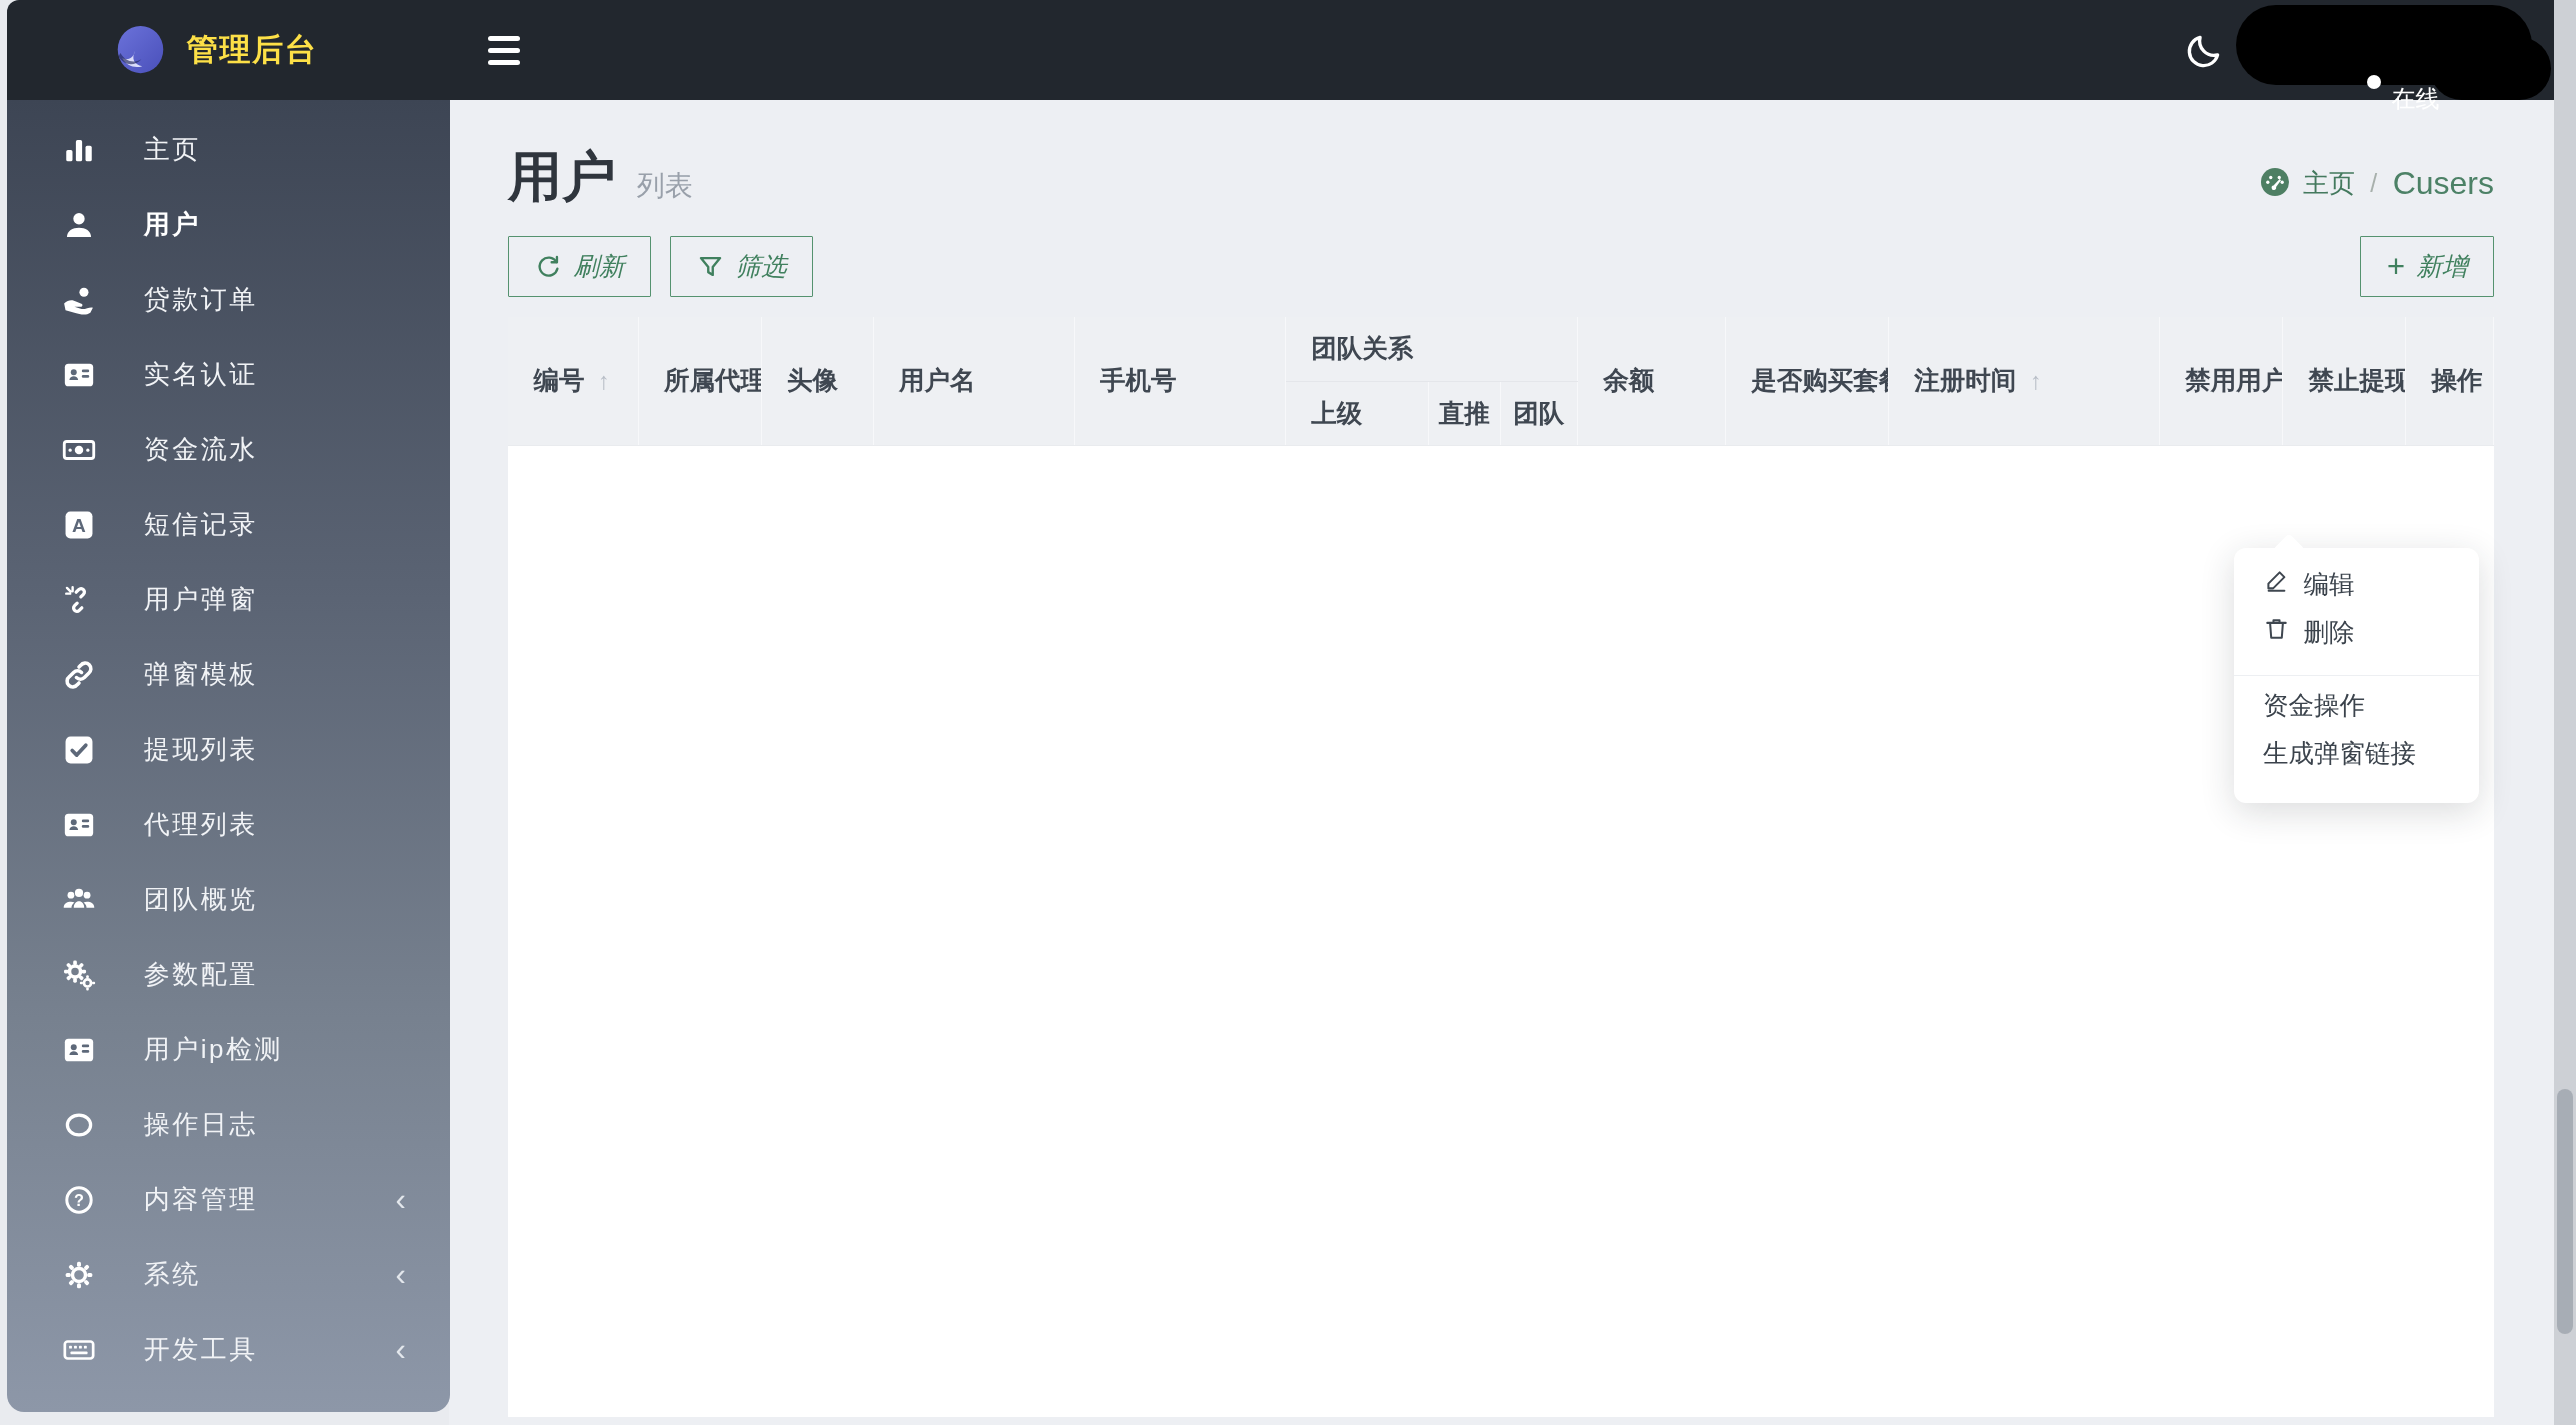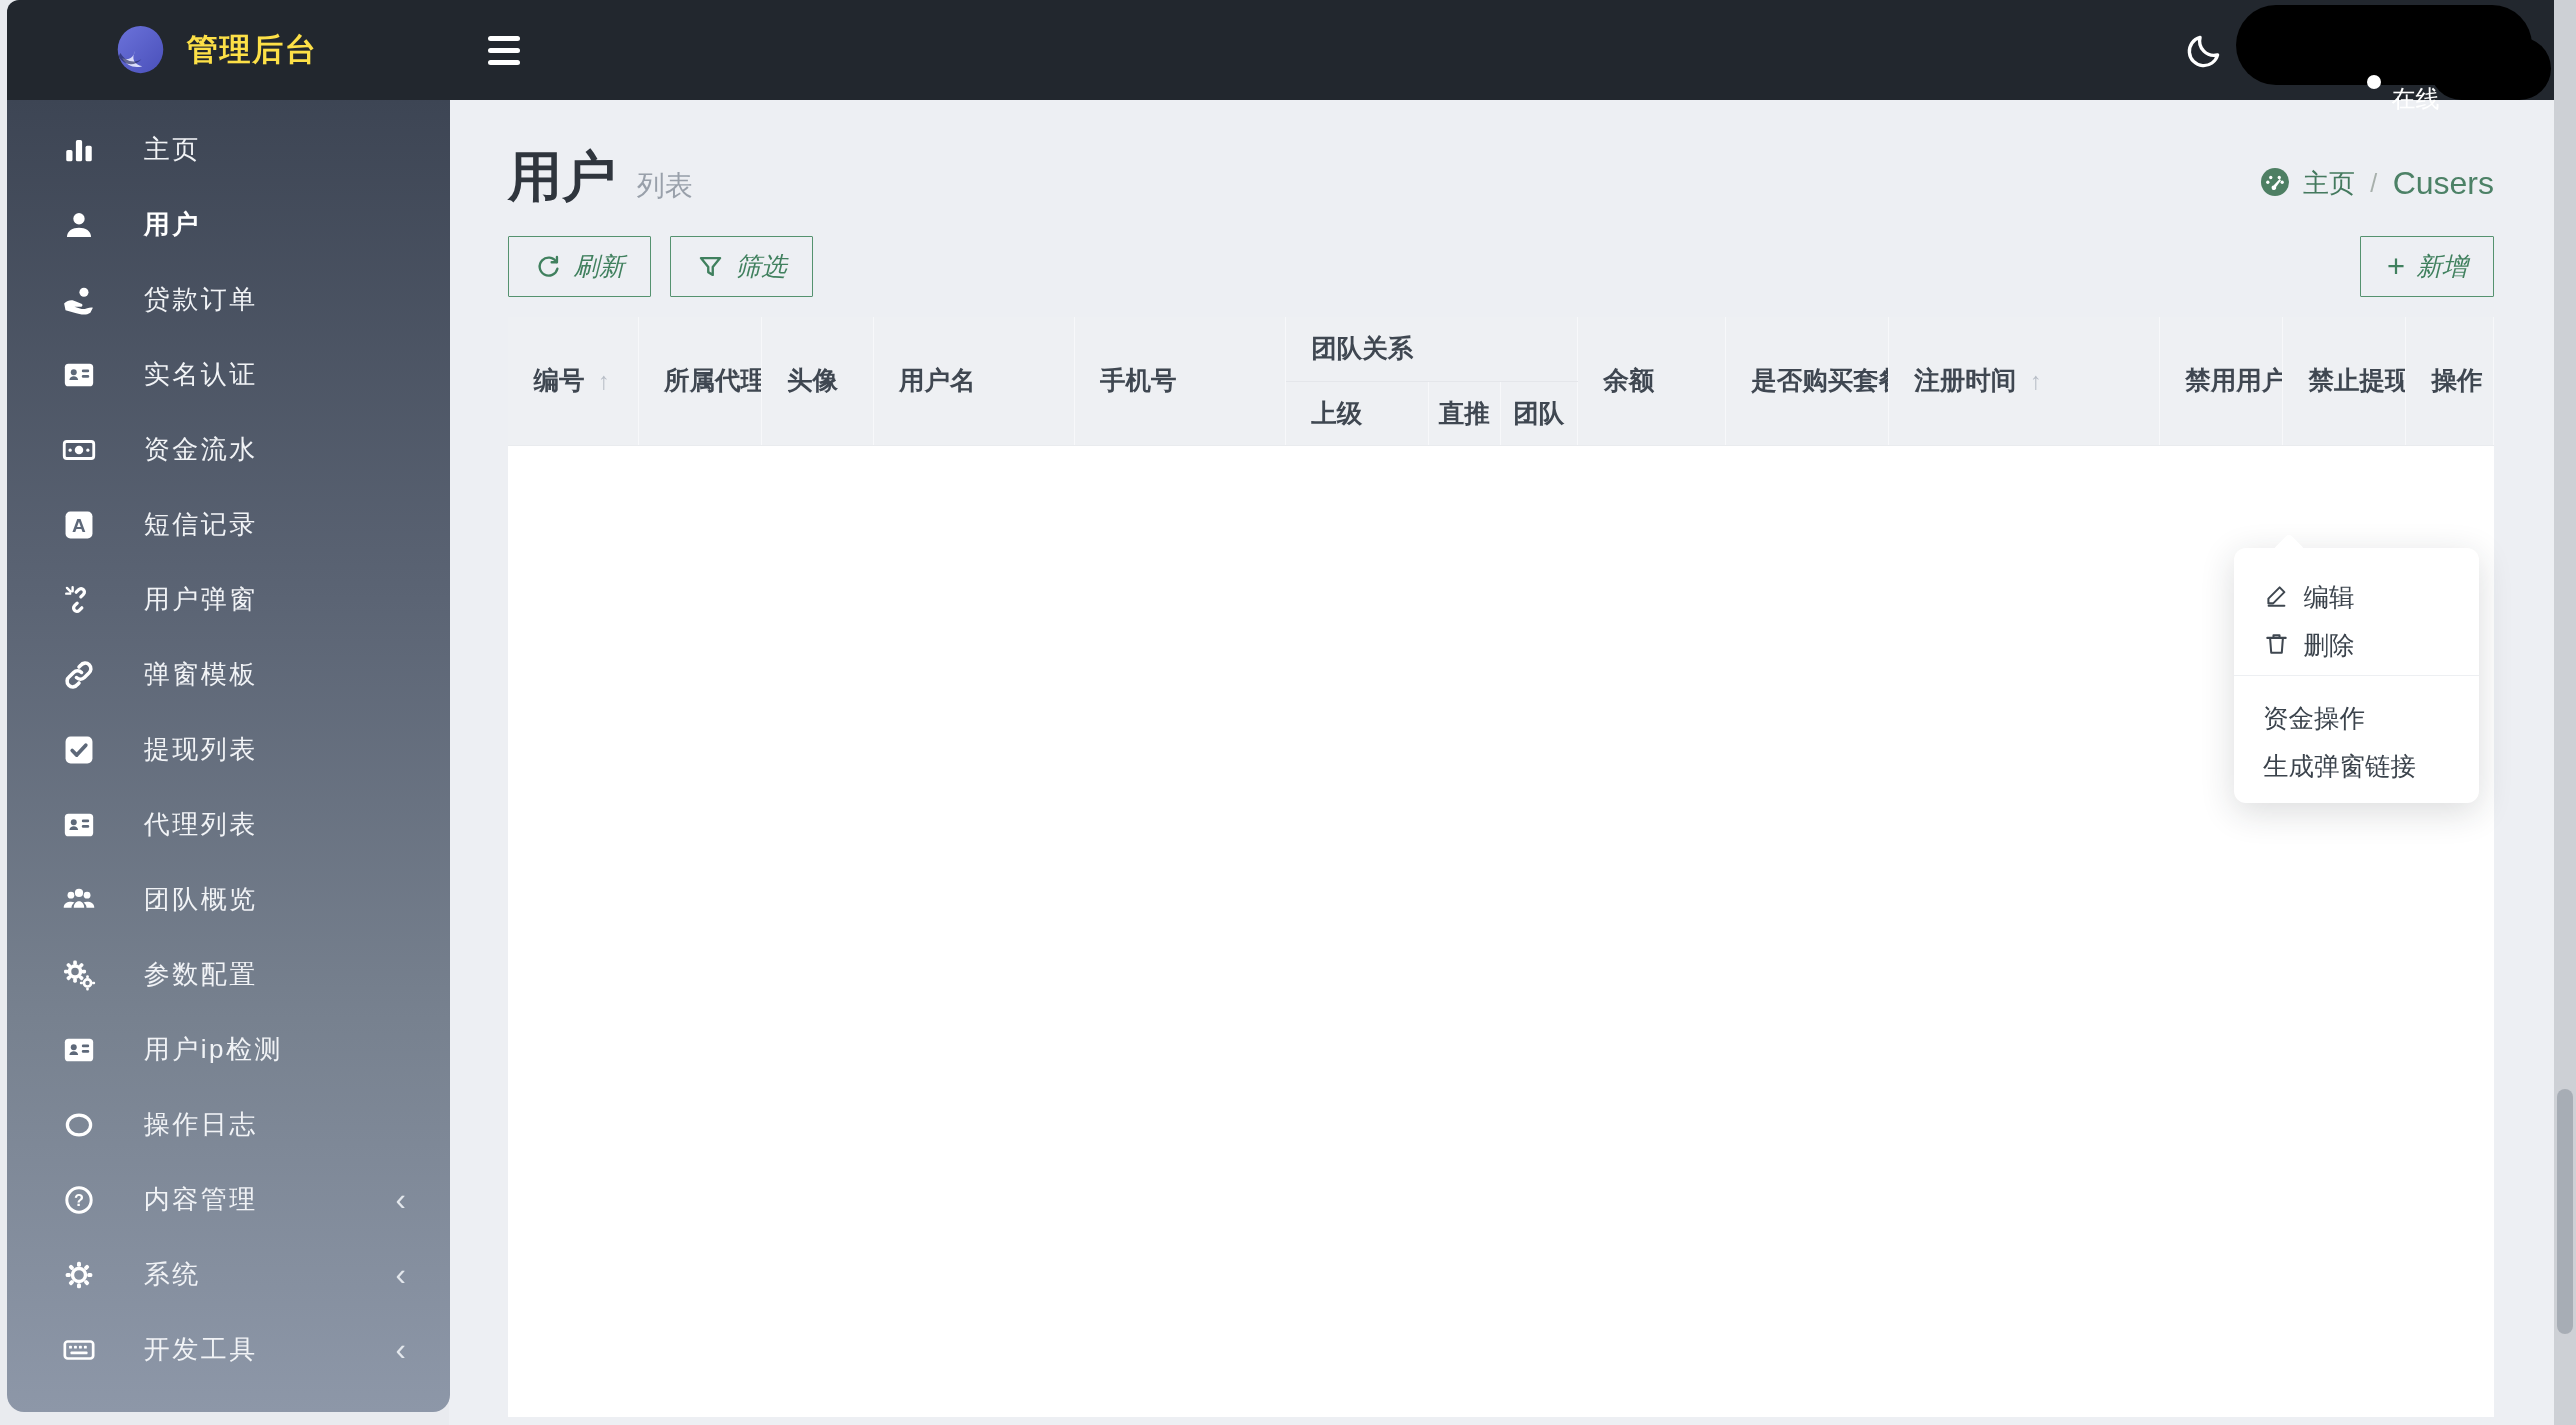--- a/index.html
+++ b/index.html
@@ -69,21 +69,21 @@
   thead th.group-th { border-bottom:1.7px solid #e4e6ea; }
   thead th.center { text-align:center; padding-left:0; }
   .sort-arrow { color:#b7bdc6; font-weight:400; font-size:24px; margin-left:13.6px; }
 
   
   .action-menu { position:absolute; left:1785px; top:448px; width:245px; z-index:60;
                  background:#fff; border-radius:12px; box-shadow:0 8.5px 34px rgba(30,35,45,0.16);
                  padding:18.7px 0; }
   .action-menu .caret { position:absolute; left:44px; top:-10.2px; width:22px; height:22px; background:#fff;
                         transform:rotate(45deg); border-radius:3.4px; }
-  .menu-item { display:flex; align-items:flex-end; gap:13.6px; height:48px; padding:0 29px;
+  .menu-item { display:flex; align-items:flex-start; gap:13.6px; height:48px; padding:0 29px;
                font-size:25.5px; color:#3b434c; cursor:pointer; }
   .menu-item svg { width:27px; height:27px; }
   .menu-divider { height:1.7px; background:#edeff2; margin:12px 0; }
 
   
   .scroll-track { position:absolute; right:0; top:0; width:22px; height:1426px; background:#cdd0d5; z-index:70; }
   .scroll-thumb { position:absolute; right:3.4px; top:1089px; width:15.3px; height:245px; border-radius:8.5px;
                   background:#a7adb5; }
 </style>
 </head>

